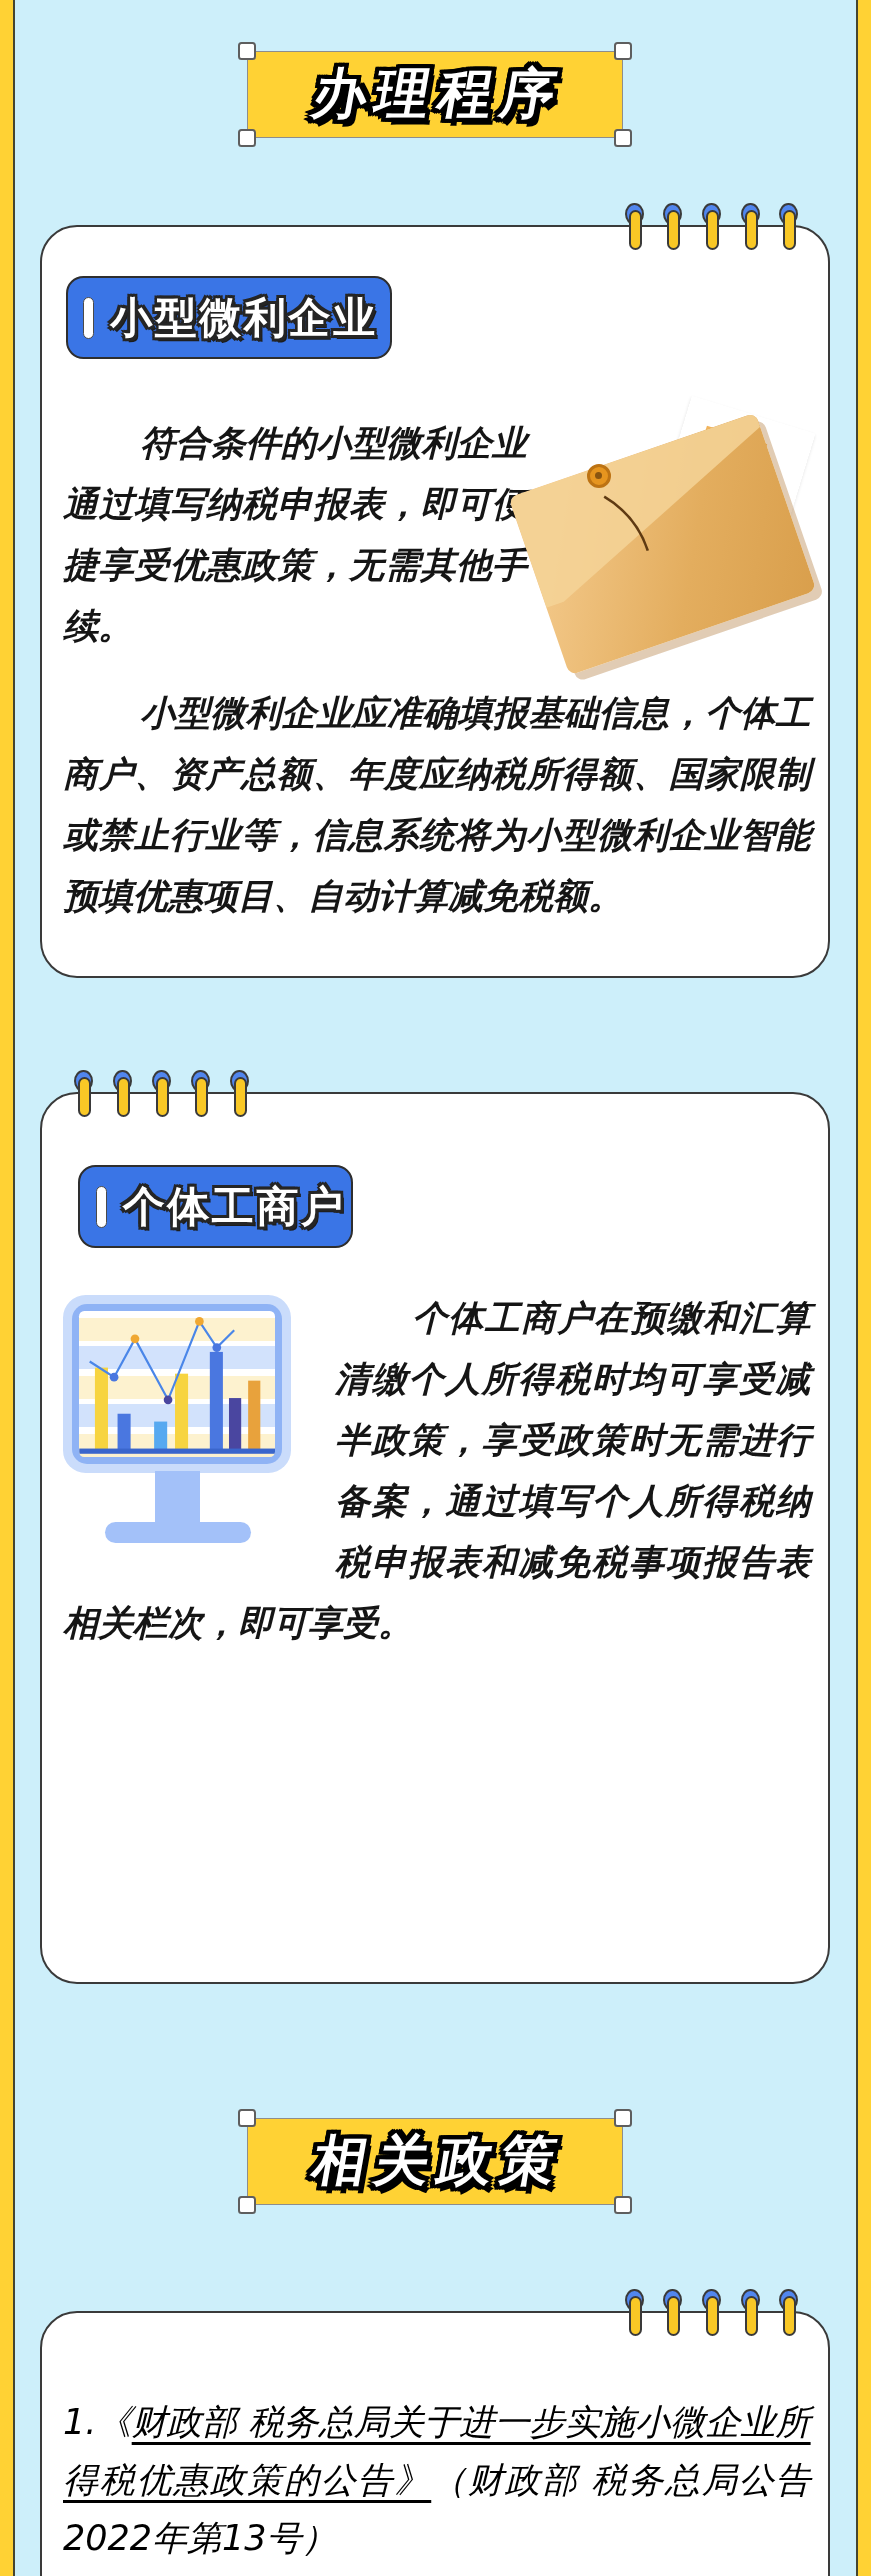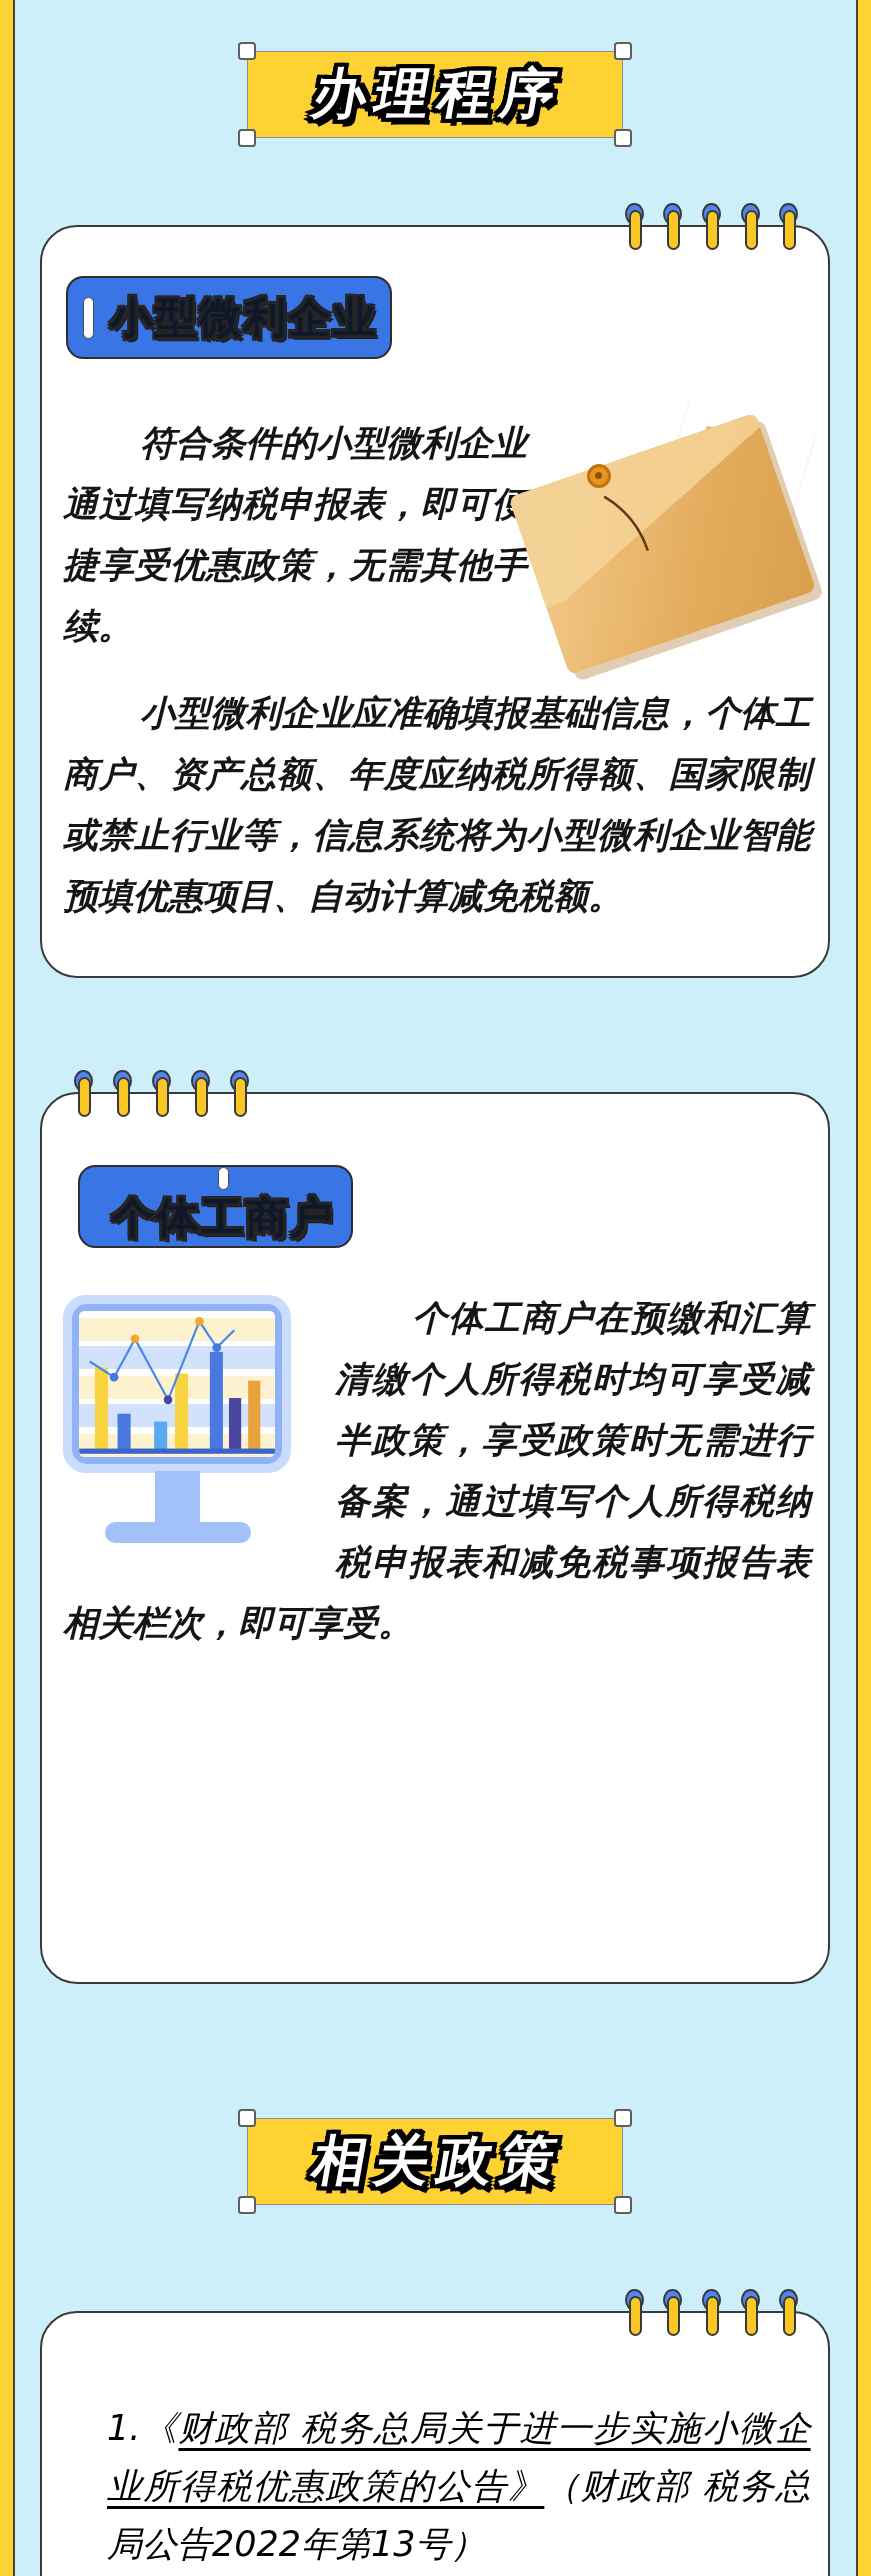--- a/index.html
+++ b/index.html
@@ -58,39 +58,39 @@
     background:#f9c826; border:2.6px solid #3a3a3a; box-sizing:border-box;
   }
 
   
   .badge{
     position:absolute; height:83px; background:#3a75e6;
     border:2.6px solid #2e2e2e; border-radius:17.4px; box-sizing:border-box;
     display:flex; align-items:center; z-index:3;
   }
   .card1 .badge{left:23.5px; top:49px; width:326px;}
-  .card2 .badge{left:36px; top:71px; width:275px;flex-direction:column;}
+  .card2 .badge{left:36px; top:71px; width:275px;}
   .badge-bar{
     width:11.3px; height:42px; background:#fff; border-radius:7px;
     margin-left:15.7px; border:1.7px solid #4a4a4a; box-sizing:border-box;
   }
   .badge-text{
-    font-size:42px; font-weight:900; color:#0f172a; letter-spacing:2.6px;
+    font-size:42px; font-weight:900; color:#ffffff; letter-spacing:2.6px;
     margin-left:15.7px; white-space:nowrap;
     text-shadow:
       -2.6px -2.6px 0 #252525, 2.6px -2.6px 0 #252525, -2.6px 2.6px 0 #252525, 2.6px 2.6px 0 #252525,
       -2.6px 0 0 #252525, 2.6px 0 0 #252525, 0 -2.6px 0 #252525, 0 2.6px 0 #252525,
       3.5px 4.4px 0 #1c1c1c;
   }
 
   
   .content{position:absolute; left:21px; right:17.4px;font-style:italic;}
   .card1 .content{top:186px;}
   .card2 .content{top:194px;}
-  .card3 .content{top:86px;margin-left:44px;}
+  .card3 .content{top:80px;}
   .body-text{
     margin:0; font-size:35px; line-height:61px; font-weight:700; color:#151515;
     text-align:justify; text-indent:2.2em;
   }
   .para2{margin-top:12.2px;}
   .policy-text{
     margin:0; font-size:35px; line-height:58px; font-weight:400; color:#000;
     text-align:justify;
   }
   .policy-link{

